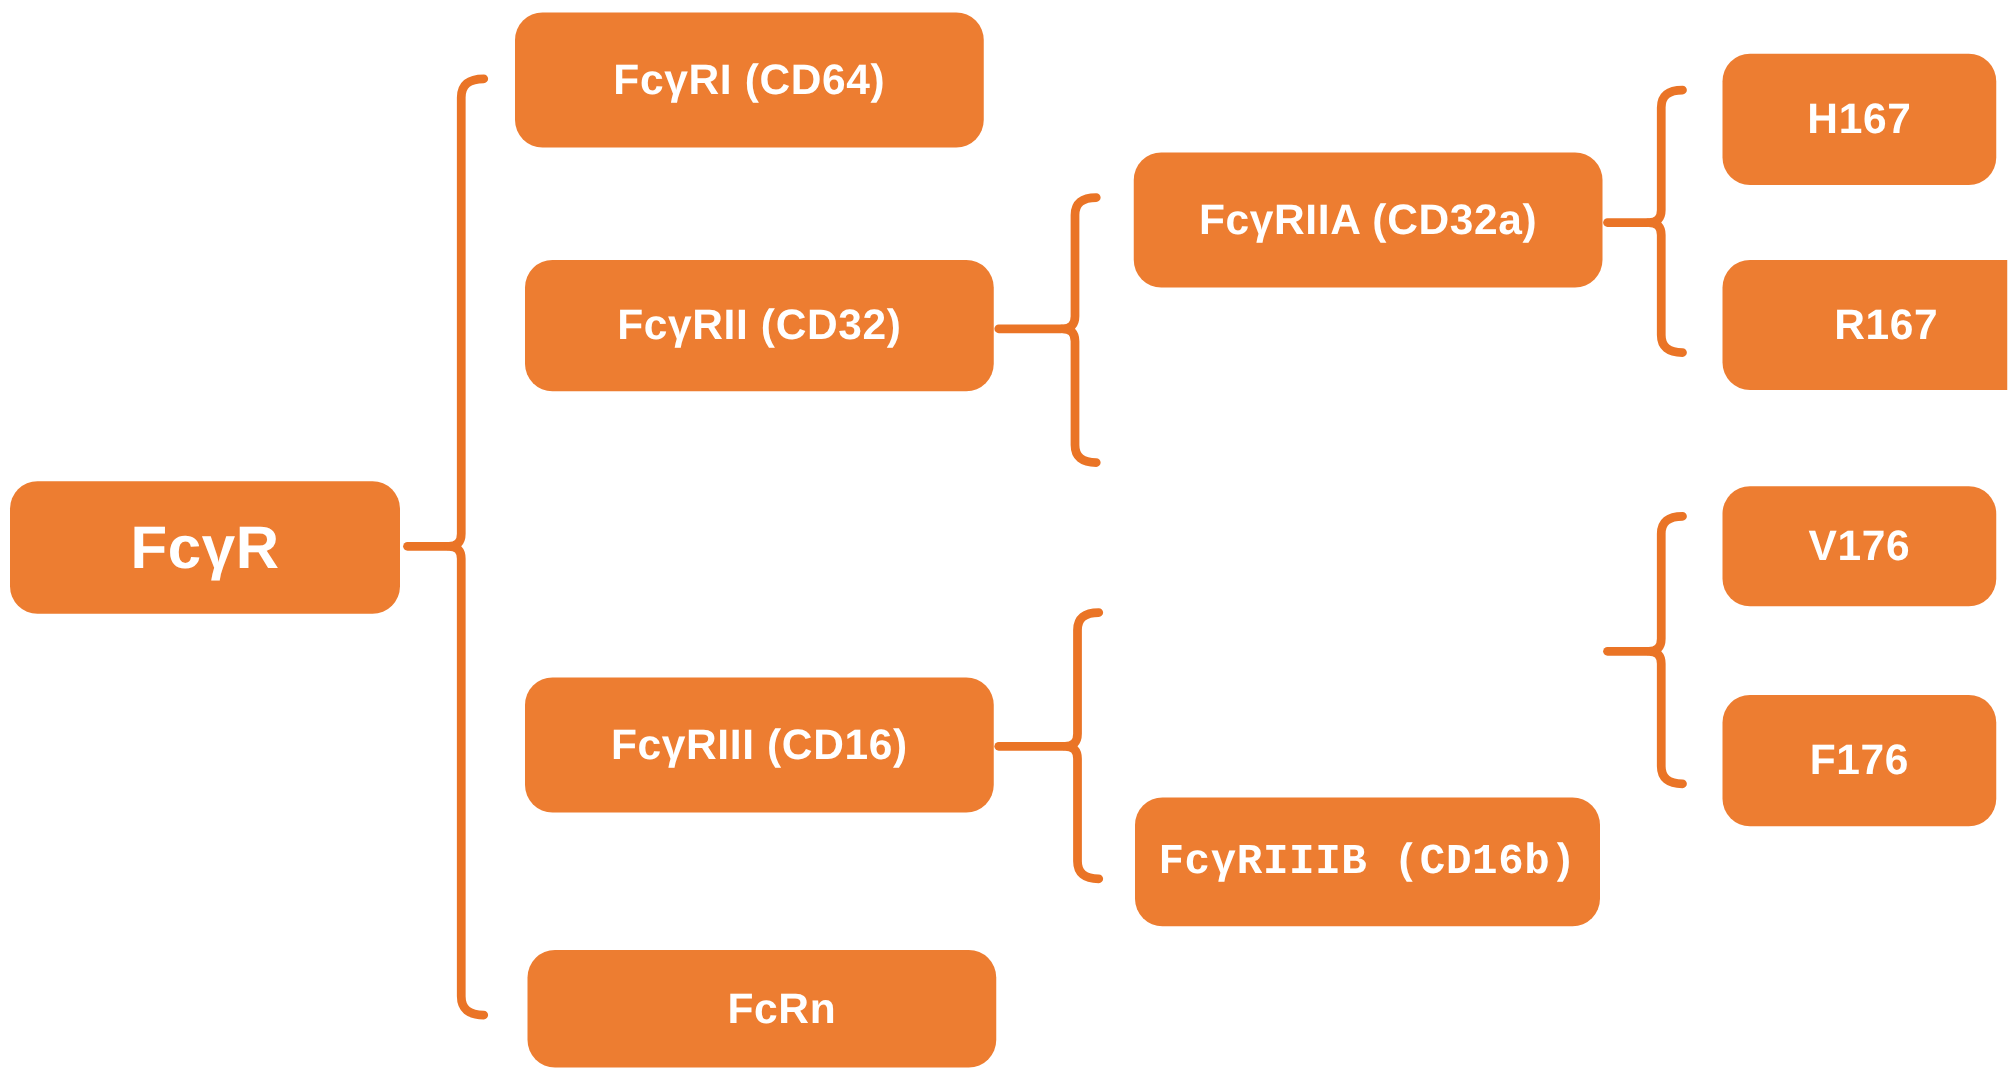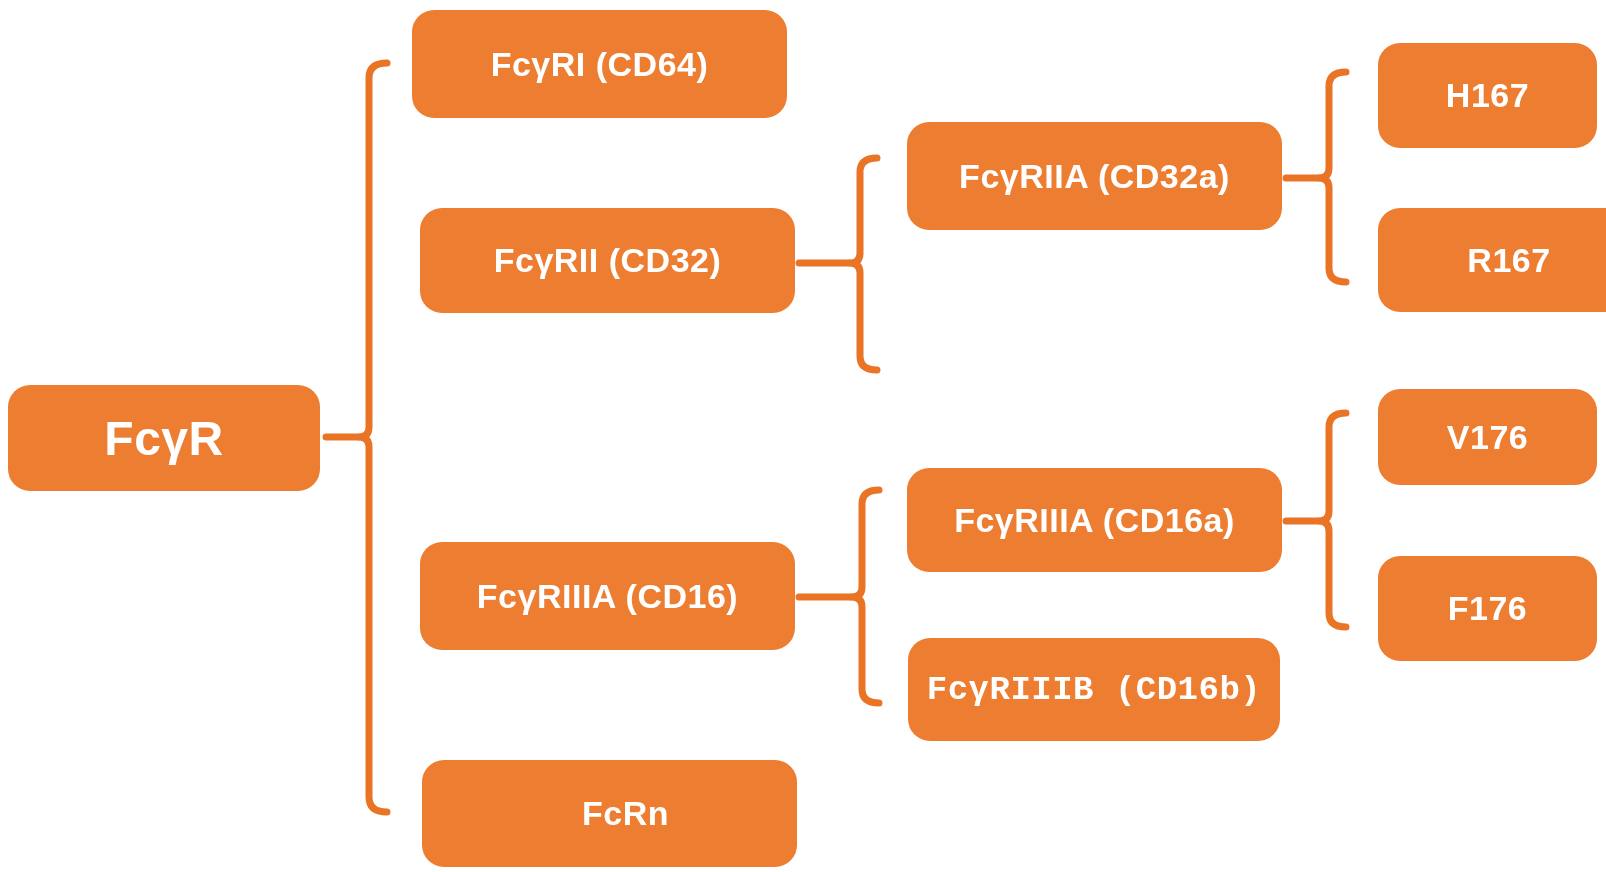--- a/index.html
+++ b/index.html
@@ -35,21 +35,21 @@
     font-size: 34px;
     letter-spacing: 0.5px;
     white-space: nowrap;
     box-sizing: border-box;
   }
   
   .n-root  { left: 8px;    top: 385px; width: 312px; height: 106px; font-size: 48px; }
   .n-l1-1  { left: 412px;  top: 10px;  width: 375px; height: 108px; }
   .n-l1-2  { left: 420px;  top: 196px; width: 375px; height: 105px; margin-top: 12px; }
   .n-l1-3  { left: 420px;  top: 542px; width: 375px; height: 108px; }
-  .n-l1-4  { left: 422px;  top: 760px; width: 375px; height: 107px; padding-left: 32px; }
+  .n-l1-4  { left: 422px;  top: 760px; width: 375px; height: 94px; padding-left: 32px; }
   .n-l2-2a { left: 907px;  top: 122px; width: 375px; height: 108px; text-align: right; }
   .n-l2-2b { left: 908px;  top: 298px; width: 373px; height: 104px; }
   .n-l2-3a { left: 907px;  top: 468px; width: 375px; height: 104px; }
   .n-l2-3b { left: 908px;  top: 638px; width: 372px; height: 103px; font-family: Liberation Mono, monospace; }
   .n-l3-h  { left: 1378px; top: 43px;  width: 219px; height: 105px; }
   .n-l3-r  { left: 1378px; top: 208px; width: 262px; height: 104px; }
   .n-l3-v  { left: 1378px; top: 389px; width: 219px; height: 96px; }
   .n-l3-f  { left: 1378px; top: 556px; width: 219px; height: 105px; }
 
   .connector-layer path {
@@ -77,25 +77,24 @@
     <path d="M 877 158 Q 860 158 860 172 L 860 253 Q 860 263 850 263 Q 860 263 860 273 L 860 356 Q 860 370 877 370"></path>
     <path d="M 879 490 Q 862 490 862 504 L 862 587 Q 862 597 852 597 Q 862 597 862 607 L 862 689 Q 862 703 879 703"></path>
     <path d="M 1346 72 Q 1329 72 1329 86 L 1329 168 Q 1329 178 1319 178 Q 1329 178 1329 188 L 1329 268 Q 1329 282 1346 282"></path>
     <path d="M 1346 413 Q 1329 413 1329 427 L 1329 511 Q 1329 521 1319 521 Q 1329 521 1329 531 L 1329 613 Q 1329 627 1346 627"></path>
   </svg>
 
   <div class="node n-root">FcγR</div>
 
   <div class="node n-l1-1">FcγRI (CD64)</div>
   <div class="node n-l1-2">FcγRII (CD32)</div>
-  <div class="node n-l1-3">FcγRIIIA (CD16)</div>
+  <div class="node n-l1-3">FcγRIII (CD16)</div>
   <div class="node n-l1-4">FcRn</div>
 
   <div class="node n-l2-2a">FcγRIIA (CD32a)</div>
-  <div class="node n-l2-3a">FcγRIIIA (CD16a)</div>
   <div class="node n-l2-3b">FcγRIIIB (CD16b)</div>
 
   <div class="node n-l3-h">H167</div>
   <div class="node n-l3-r">R167</div>
   <div class="node n-l3-v">V176</div>
   <div class="node n-l3-f">F176</div>
 
 </div>
 
 </body></html>

